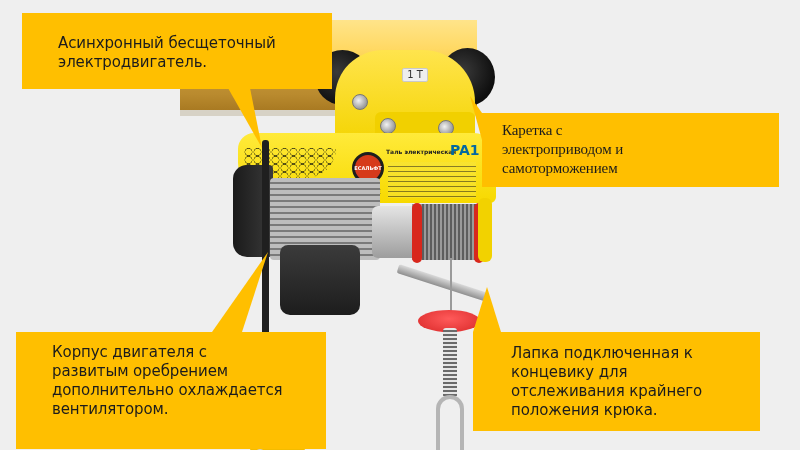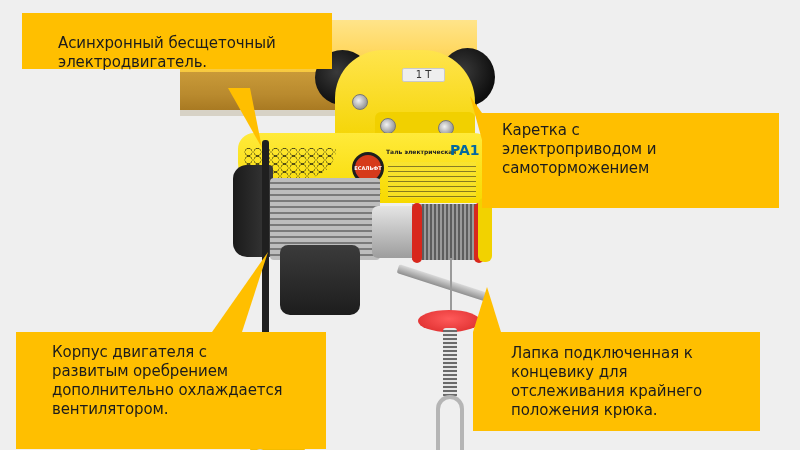--- a/index.html
+++ b/index.html
@@ -19,21 +19,21 @@
     .wheel { position: absolute; border-radius: 50%; background: radial-gradient(circle at 40% 40%, #3a3a3a, #0e0e0e 70%); }
     .wheel.w1 { left: 315px; top: 50px; width: 55px; height: 55px; }
     .wheel.w2 { left: 440px; top: 48px; width: 55px; height: 58px; }
 
     
     .trolley { position: absolute; left: 335px; top: 50px; width: 140px; height: 95px;
                background: linear-gradient(#ffe44d, #f4d400); border-radius: 48px 52px 8px 8px; }
     .trolley-lower { position: absolute; left: 375px; top: 112px; width: 100px; height: 40px; background: #f1d000; border-radius: 6px; }
     .bolt { position: absolute; width: 16px; height: 16px; border-radius: 50%;
             background: radial-gradient(circle at 40% 40%, #f2f2f2, #9a9a9a 70%); border: 1px solid #777; }
-    .plate-label { position: absolute; left: 402px; top: 68px; width: 43px; height: 14px; background: #eeeeee;
+    .plate-label { position: absolute; left: 402px; top: 68px; width: 26px; height: 14px; background: #eeeeee;
                    border: 1px solid #c9c9c9; border-radius: 2px; font-size: 10px; color: #333; text-align: center; line-height: 12px; }
 
     
     .hoist-top { position: absolute; left: 238px; top: 133px; width: 258px; height: 70px;
                  background: linear-gradient(#ffea3a, #f7d900); border-radius: 16px 22px 6px 40px; }
     .honeycomb { position: absolute; left: 244px; top: 148px; width: 92px; height: 30px; opacity: .9;
                  background-image:
                    radial-gradient(circle, transparent 3px, #2c2c10 3.6px, transparent 4.2px);
                  background-size: 9px 8px; border-radius: 0 0 40px 0; }
     .brand-circle { position: absolute; left: 352px; top: 152px; width: 32px; height: 32px; border-radius: 50%;
@@ -67,23 +67,23 @@
     .hook { position: absolute; left: 436px; top: 395px; width: 28px; height: 55px; border: 4px solid #b5b5b5; border-bottom: none; border-radius: 14px 14px 0 0; }
 
     .pendant { position: absolute; left: 250px; top: 432px; width: 55px; height: 20px; background: linear-gradient(#ffd200,#f2b800); border-radius: 4px; }
     .pendant-btn { position: absolute; left: 254px; top: 434px; width: 12px; height: 16px; border-radius: 50%; background: radial-gradient(#fff,#bbb); }
 
     
     .callout { position: absolute; background: #ffbf00; color: #1c1c1c; font-family: "DejaVu Sans", sans-serif;
                font-size: 15px; line-height: 19px; letter-spacing: -0.1px; }
     .callout .txt { position: absolute; white-space: pre-line; }
 
-    #c1 { left: 22px; top: 13px; width: 310px; height: 56px; }
+    #c1 { left: 22px; top: 13px; width: 310px; height: 76px; }
     #c1 .txt { left: 36px; top: 21px; }
-    #c2 { left: 482px; top: 113px; width: 297px; height: 95px; }
+    #c2 { left: 482px; top: 113px; width: 297px; height: 74px; font-family: Liberation Serif, serif; }
     #c2 .txt { left: 20px; top: 8px; }
     #c3 { left: 16px; top: 332px; width: 310px; height: 117px; }
     #c3 .txt { left: 36px; top: 11px; }
     #c4 { left: 473px; top: 332px; width: 287px; height: 99px; }
     #c4 .txt { left: 38px; top: 12px; }
   </style>
 </head>
 <body>
 
 <div class="scene">

